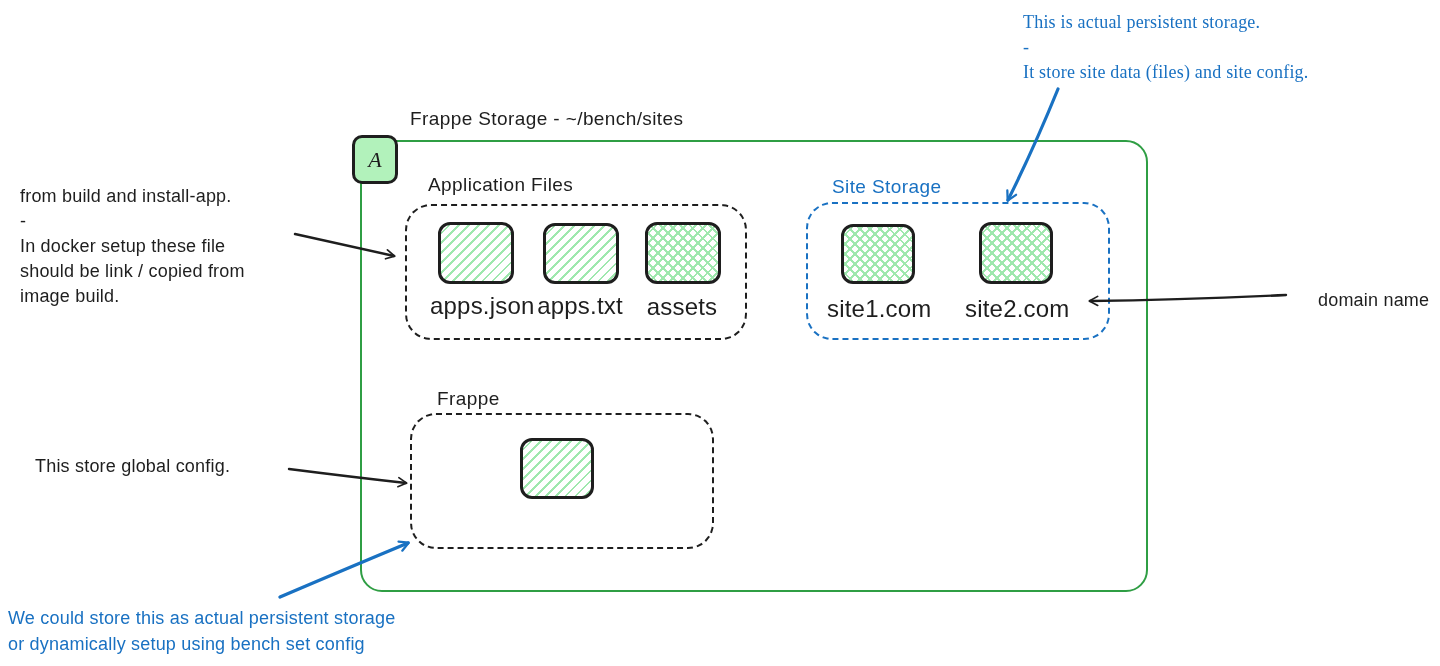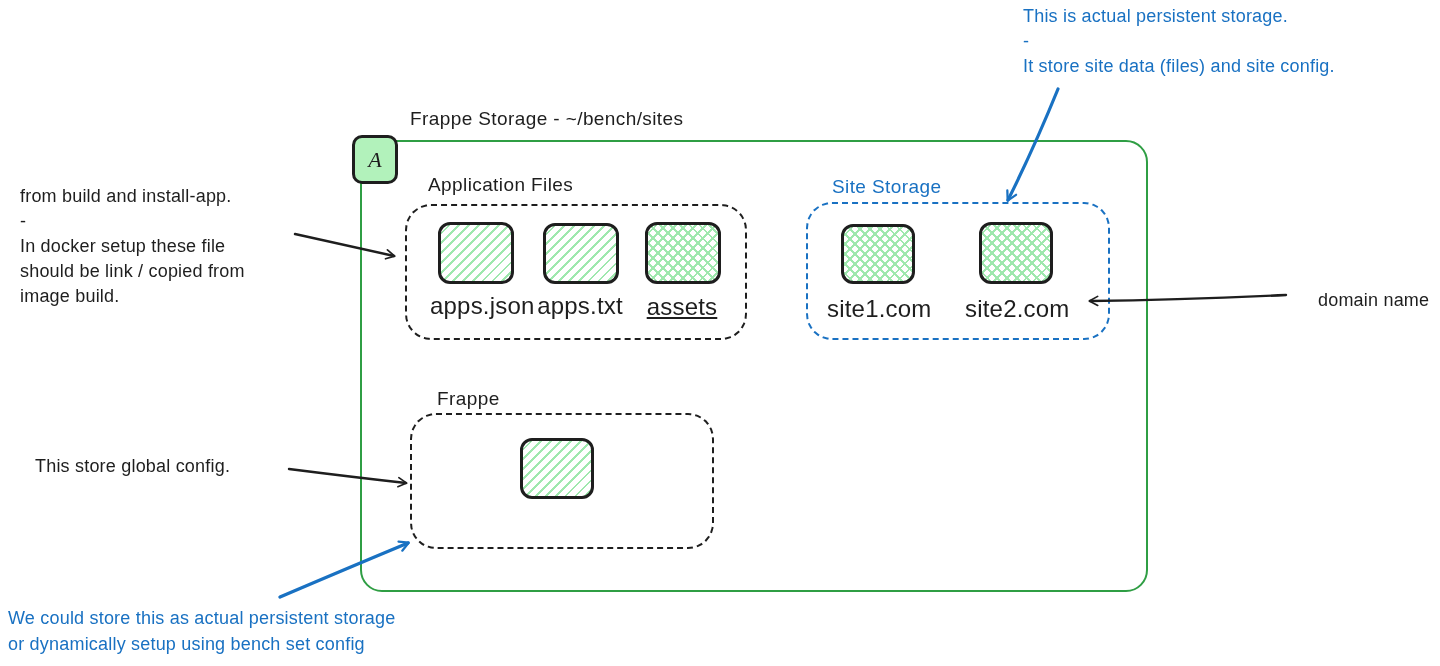--- a/index.html
+++ b/index.html
@@ -74,37 +74,37 @@
   <div class="abs group-label" style="left:428px;top:174px;">Application Files</div>
   <div class="abs dashed-group" style="left:405px;top:204px;width:338px;height:132px;"></div>
 
   <div class="abs store-box hatch-diag" style="left:438px;top:222px;width:70px;height:56px;"></div>
   <div class="abs item-label" style="left:430px;top:292px;width:90px;">apps.json</div>
 
   <div class="abs store-box hatch-diag" style="left:543px;top:223px;width:70px;height:55px;"></div>
   <div class="abs item-label" style="left:535px;top:292px;width:90px;text-align:center;">apps.txt</div>
 
   <div class="abs store-box hatch-cross" style="left:645px;top:222px;width:70px;height:56px;"></div>
-  <div class="abs item-label" style="left:637px;top:293px;width:90px;text-decoration:underline;">assets</div>
+  <div class="abs item-label" style="left:637px;top:293px;width:90px;">assets</div>
 
   <div class="abs group-label" style="left:832px;top:176px;color:#1971c2;">Site Storage</div>
   <div class="abs dashed-group blue" style="left:806px;top:202px;width:300px;height:134px;"></div>
 
   <div class="abs store-box hatch-cross" style="left:841px;top:224px;width:68px;height:54px;"></div>
   <div class="abs item-label" style="left:827px;top:295px;width:96px;">site1.com</div>
 
   <div class="abs store-box hatch-cross" style="left:979px;top:222px;width:68px;height:56px;"></div>
   <div class="abs item-label" style="left:965px;top:295px;width:96px;">site2.com</div>
 
   <div class="abs group-label" style="left:437px;top:388px;">Frappe</div>
   <div class="abs dashed-group" style="left:410px;top:413px;width:300px;height:132px;"></div>
 
   <div class="abs store-box hatch-diag" style="left:520px;top:438px;width:68px;height:55px;"></div>
 
-  <div class="abs note blue" style="left:1023px;top:4px;">
+  <div class="abs note blue" style="left:1023px;top:10px;font-family:Liberation Serif, serif;">
     <div>This is actual persistent storage.</div>
     <div>-</div>
     <div>It store site data (files) and site config.</div>
   </div>
 
   <div class="abs note" style="left:20px;top:184px;">
     <div>from build and install-app.</div>
     <div>-</div>
     <div>In docker setup these file</div>
     <div>should be link / copied from</div>

